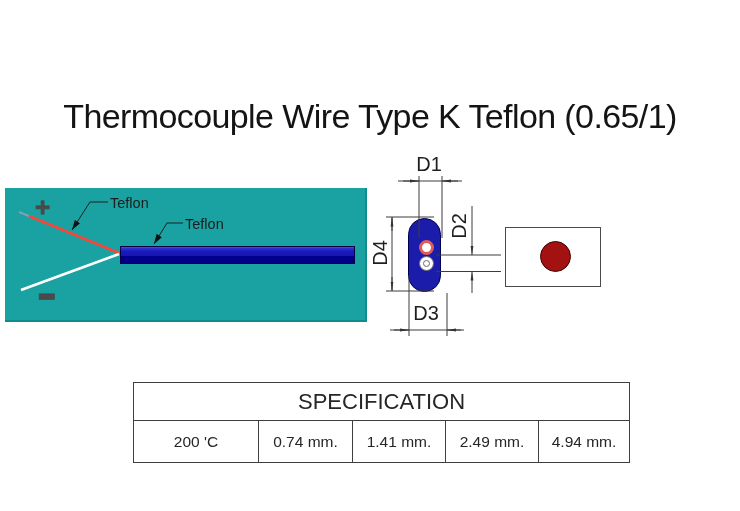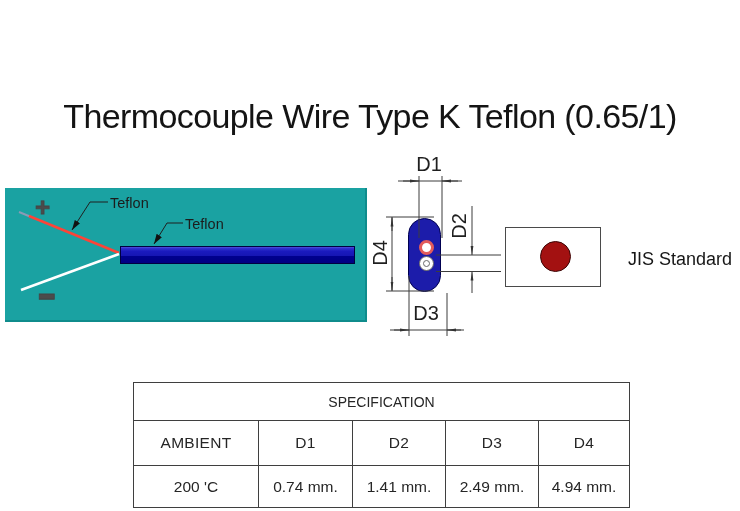--- a/index.html
+++ b/index.html
@@ -82,21 +82,21 @@
   
   .spec-wrap{left:133px;top:382px;}
   table.spec{
     border-collapse:collapse;table-layout:fixed;width:496px;
     color:#262626;font-family:"Liberation Sans",sans-serif;
   }
   table.spec td{
     border:1px solid #3f3f3f;text-align:center;vertical-align:middle;
     padding:0;overflow:hidden;white-space:nowrap;
   }
-  td.spec-title{height:37px;font-size:14px;}
+  td.spec-title{height:37px;font-size:22px;}
   td.spec-head{height:44px;font-size:15.5px;letter-spacing:0.3px;}
   td.spec-val{height:41px;font-size:15.5px;}
 
   
   svg.overlay{position:absolute;left:0;top:0;pointer-events:none;}
 </style>
 </head>
 <body>
 
 <div class="stage">
@@ -116,43 +116,35 @@
     <div class="circ2-inner"></div>
   </div>
   <span class="abs dim dim-d1">D1</span>
   <span class="abs dim dim-d2">D2</span>
   <span class="abs dim dim-d3">D3</span>
   <span class="abs dim dim-d4">D4</span>
 
   <div class="abs flag">
     <div class="flag-circle"></div>
   </div>
-  <span class="abs jis-label">JIS Standard</span>
 
   <div class="abs spec-wrap">
     <table class="spec">
       <colgroup>
           <col style="width:125px">
           <col style="width:94px">
           <col style="width:93px">
           <col style="width:93px">
           <col style="width:91px">
         </colgroup>
       <tbody>
           <tr>
         <td class="spec-title" colspan="5">SPECIFICATION</td>
       </tr>
       <tr>
-        <td class="spec-head">AMBIENT</td>
-        <td class="spec-head">D1</td>
-        <td class="spec-head">D2</td>
-        <td class="spec-head">D3</td>
-        <td class="spec-head">D4</td>
-      </tr>
-      <tr>
         <td class="spec-val">200 'C</td>
         <td class="spec-val">0.74 mm.</td>
         <td class="spec-val">1.41 mm.</td>
         <td class="spec-val">2.49 mm.</td>
         <td class="spec-val">4.94 mm.</td>
       </tr>
     </tbody>
       </table>
   </div>
 

